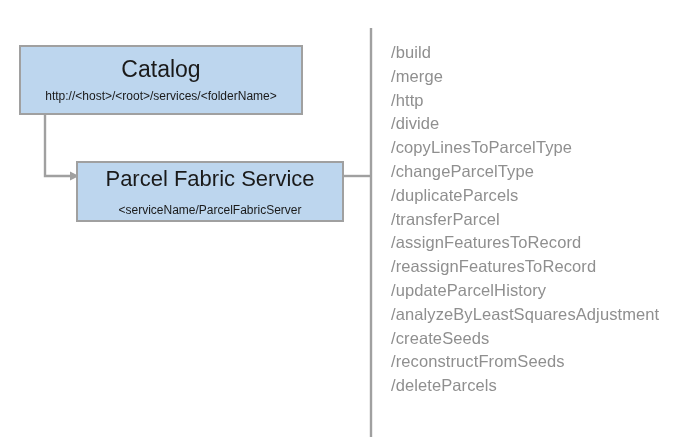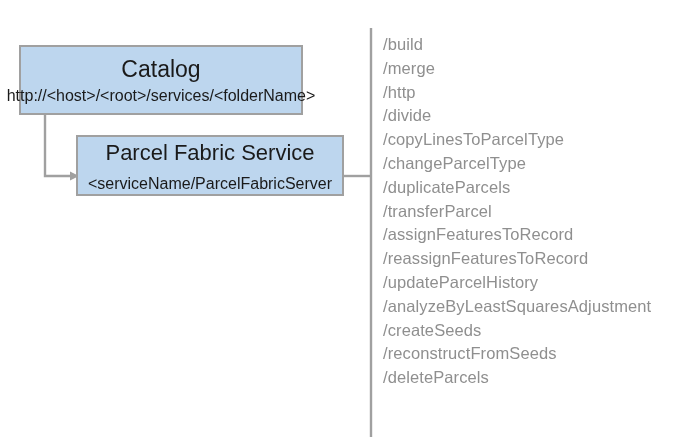--- a/index.html
+++ b/index.html
@@ -36,39 +36,39 @@
   }
   .node-title {
     color: #1a1a1a;
     font-size: 23px;
     line-height: 28px;
     font-weight: 400;
     white-space: nowrap;
   }
   .node-subtitle {
     color: #1a1a1a;
-    font-size: 16px;
+    font-size: 12px;
     line-height: 16px;
     font-weight: 400;
     white-space: nowrap;
     margin-top: 2px;
   }
 
   #node-catalog {
     left: 19px;
     top: 45px;
     width: 284px;
     height: 70px;
   }
   #node-catalog .node-title { margin-top: -2px; }
   #node-catalog .node-subtitle { margin-top: 5px; }
 
   #node-service {
     left: 76px;
-    top: 135px;
+    top: 161px;
     width: 268px;
     height: 61px;
   }
   #node-service .node-title { font-size: 22px; margin-top: -1px; }
   #node-service .node-subtitle { margin-top: 9px; }
 
   
   #connectors {
     position: absolute;
     left: 0;
@@ -77,21 +77,21 @@
     height: 442px;
     pointer-events: none;
   }
 
   
   #ops-list {
     position: absolute;
     left: 379px;
     top: 29px;
     width: 300px;
-    margin: 4px;
+    margin: 12px;
     padding: 0;
     list-style: none;
   }
   #ops-list li {
     color: #8f8f8f;
     font-size: 16.5px;
     line-height: 23.8px;
     white-space: nowrap;
     letter-spacing: 0.1px;
   }

